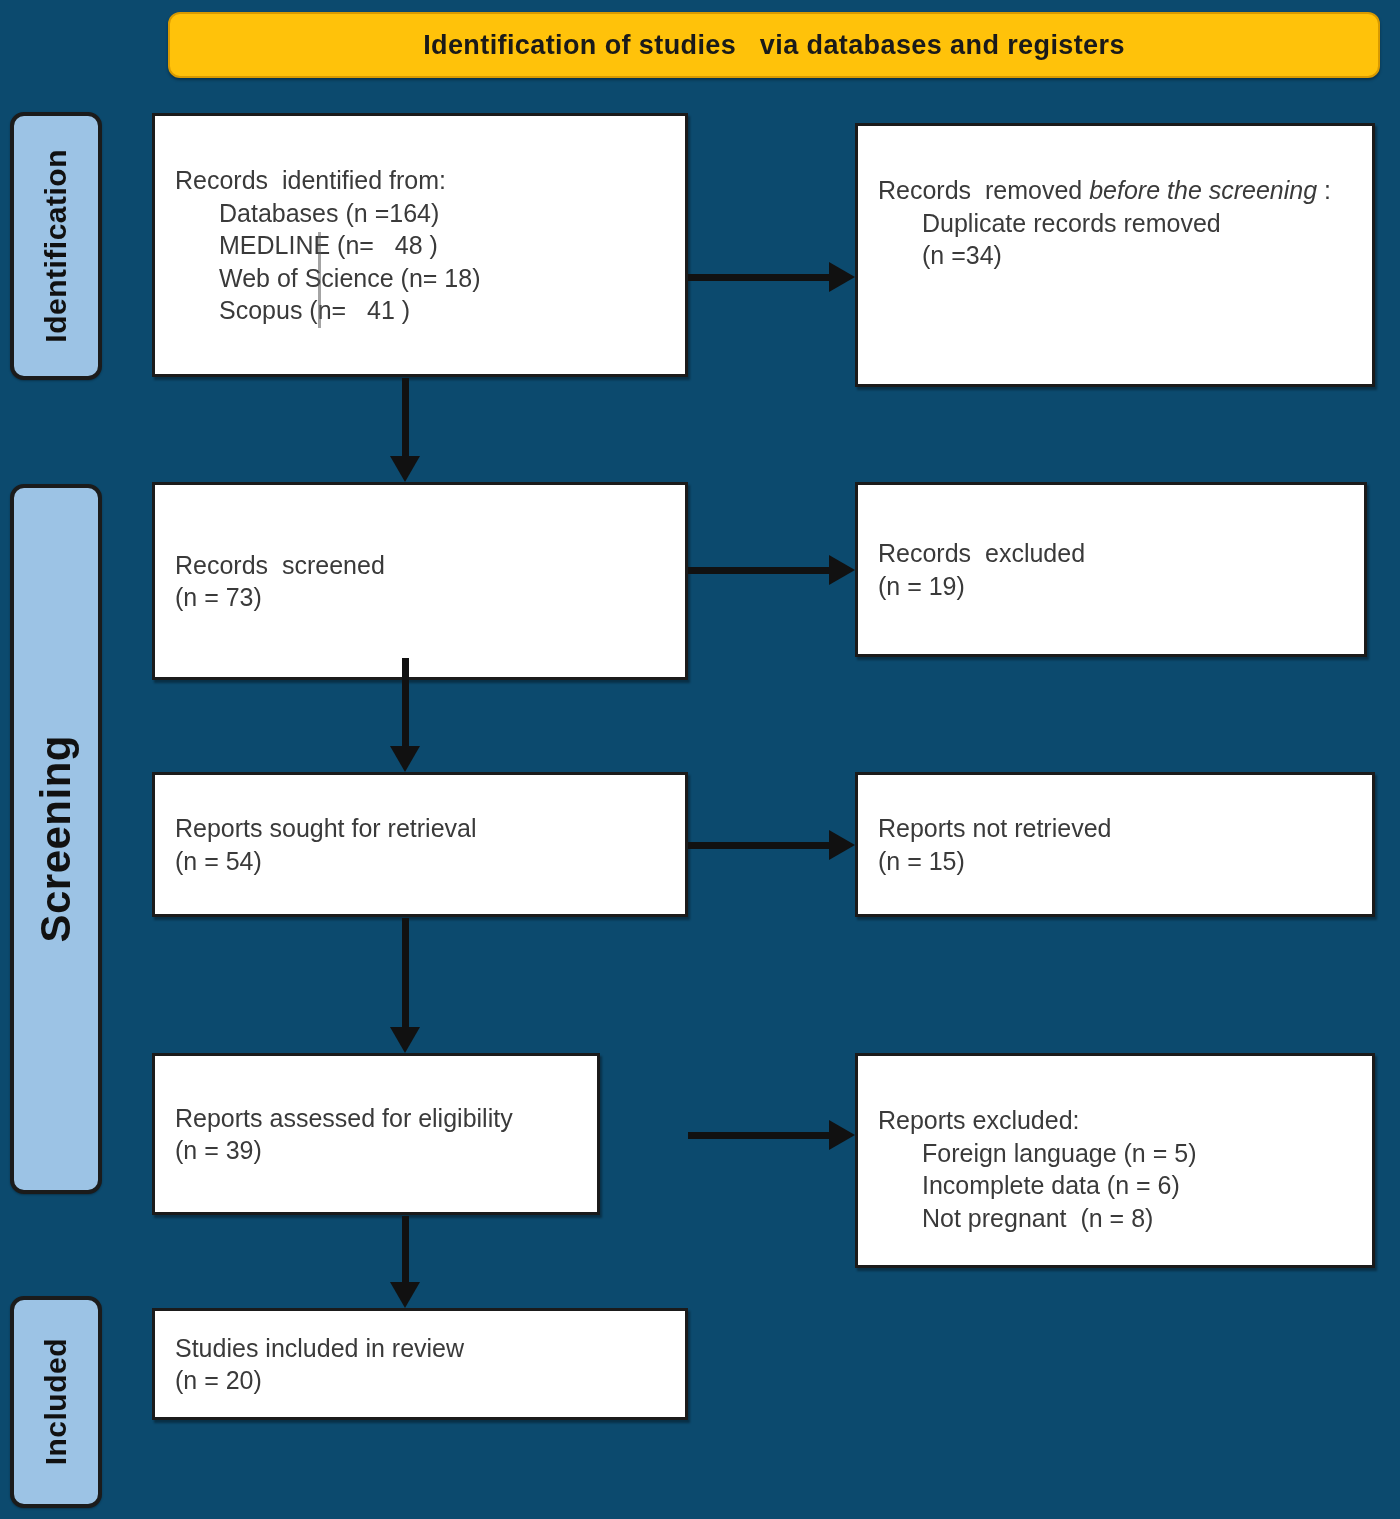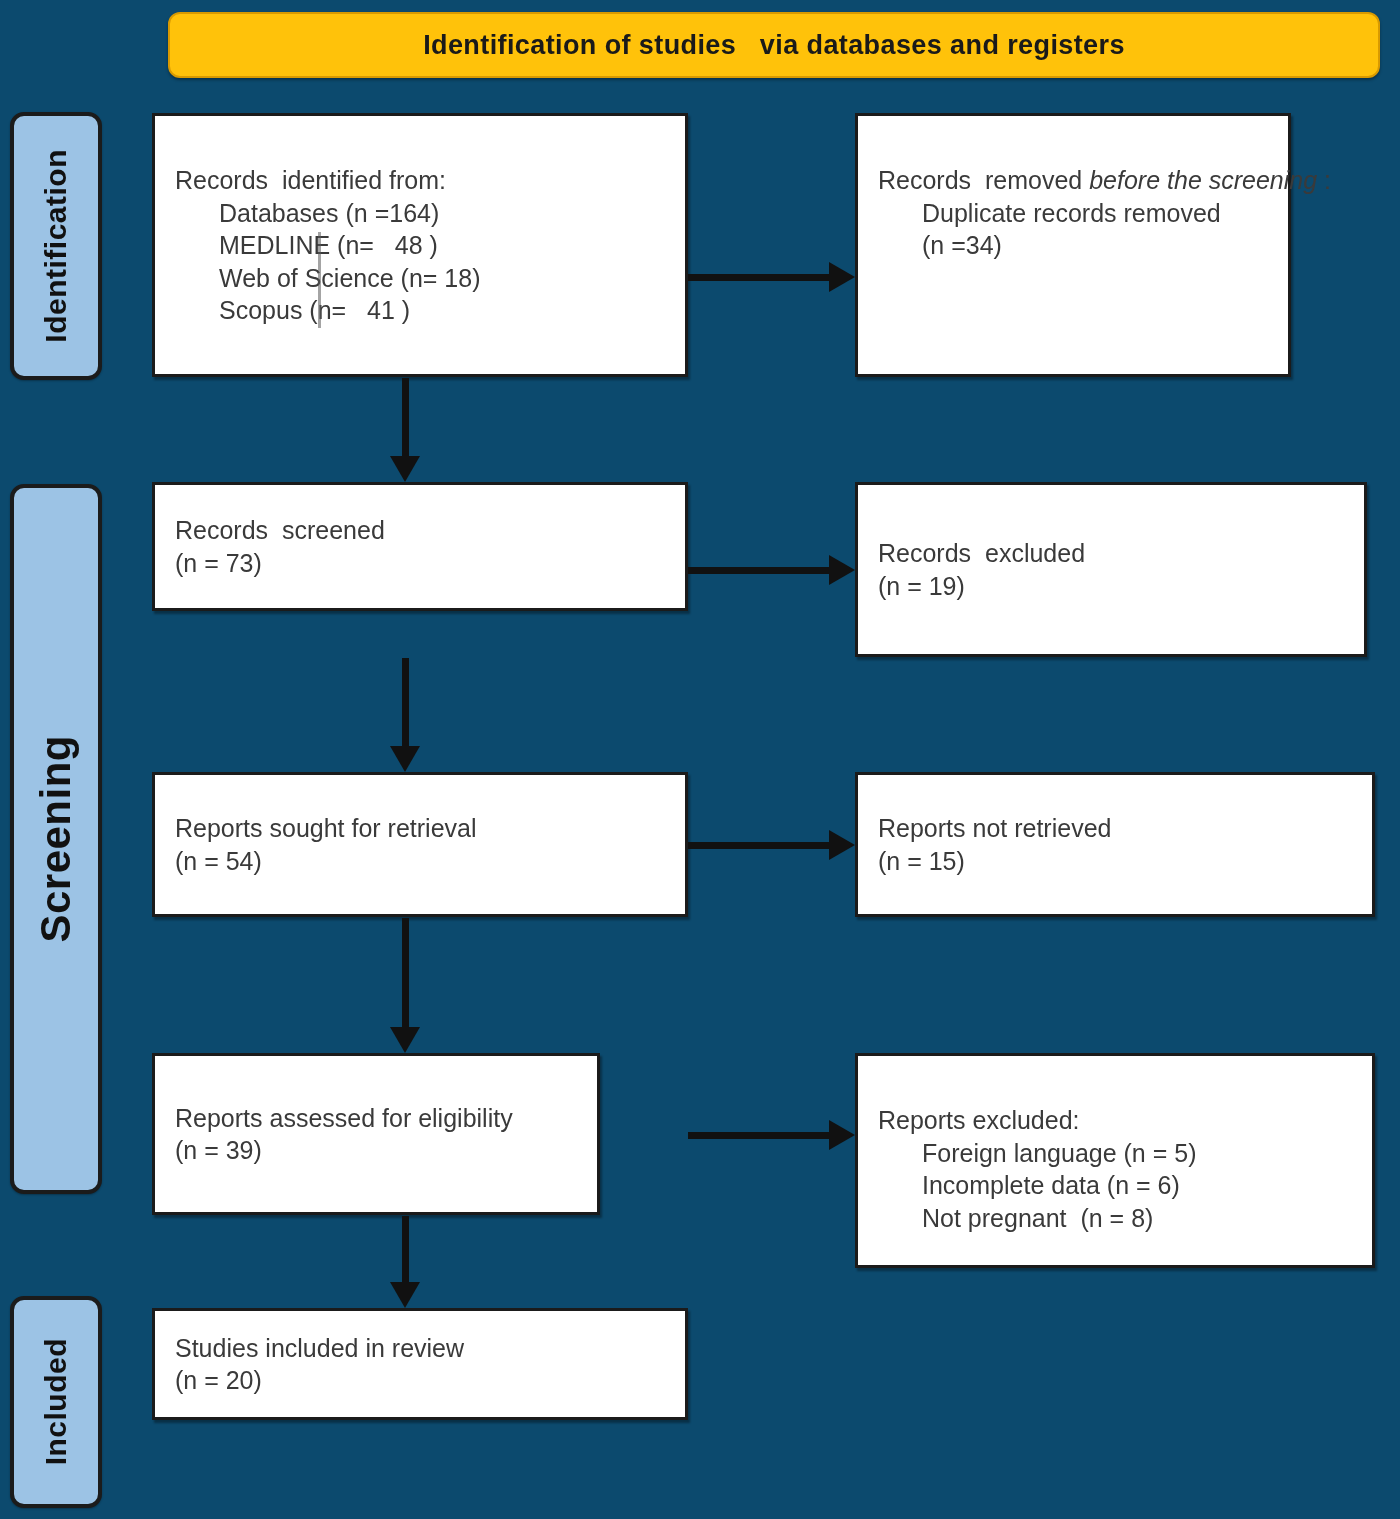--- a/index.html
+++ b/index.html
@@ -94,22 +94,22 @@
     font-size: 25px;
     color: #3a3a3a;
     line-height: 1.30;
     white-space: pre;
   }
   .line.indent { padding-left: 44px; }
   .line .ital  { font-style: italic; }
 
   
   #box-identified       { left: 152px; top: 113px;  width: 536px; height: 264px; }
-  #box-removed          { left: 855px; top: 113px;  width: 436px; height: 264px; }
-  #box-screened         { left: 152px; top: 482px;  width: 536px; height: 129px; }
+  #box-removed          { left: 855px; top: 123px;  width: 520px; height: 264px; }
+  #box-screened         { left: 152px; top: 482px;  width: 536px; height: 198px; }
   #box-excluded         { left: 855px; top: 482px;  width: 512px; height: 175px; }
   #box-sought           { left: 152px; top: 772px;  width: 536px; height: 145px; }
   #box-notretrieved     { left: 855px; top: 772px;  width: 520px; height: 145px; }
   #box-assessed         { left: 152px; top: 1053px; width: 448px; height: 162px; }
   #box-reportsexcluded  { left: 855px; top: 1053px; width: 520px; height: 215px; }
   #box-included         { left: 152px; top: 1308px; width: 536px; height: 112px; }
 
   
   .v-arrow { position: absolute; }
   .v-arrow .shaft {

